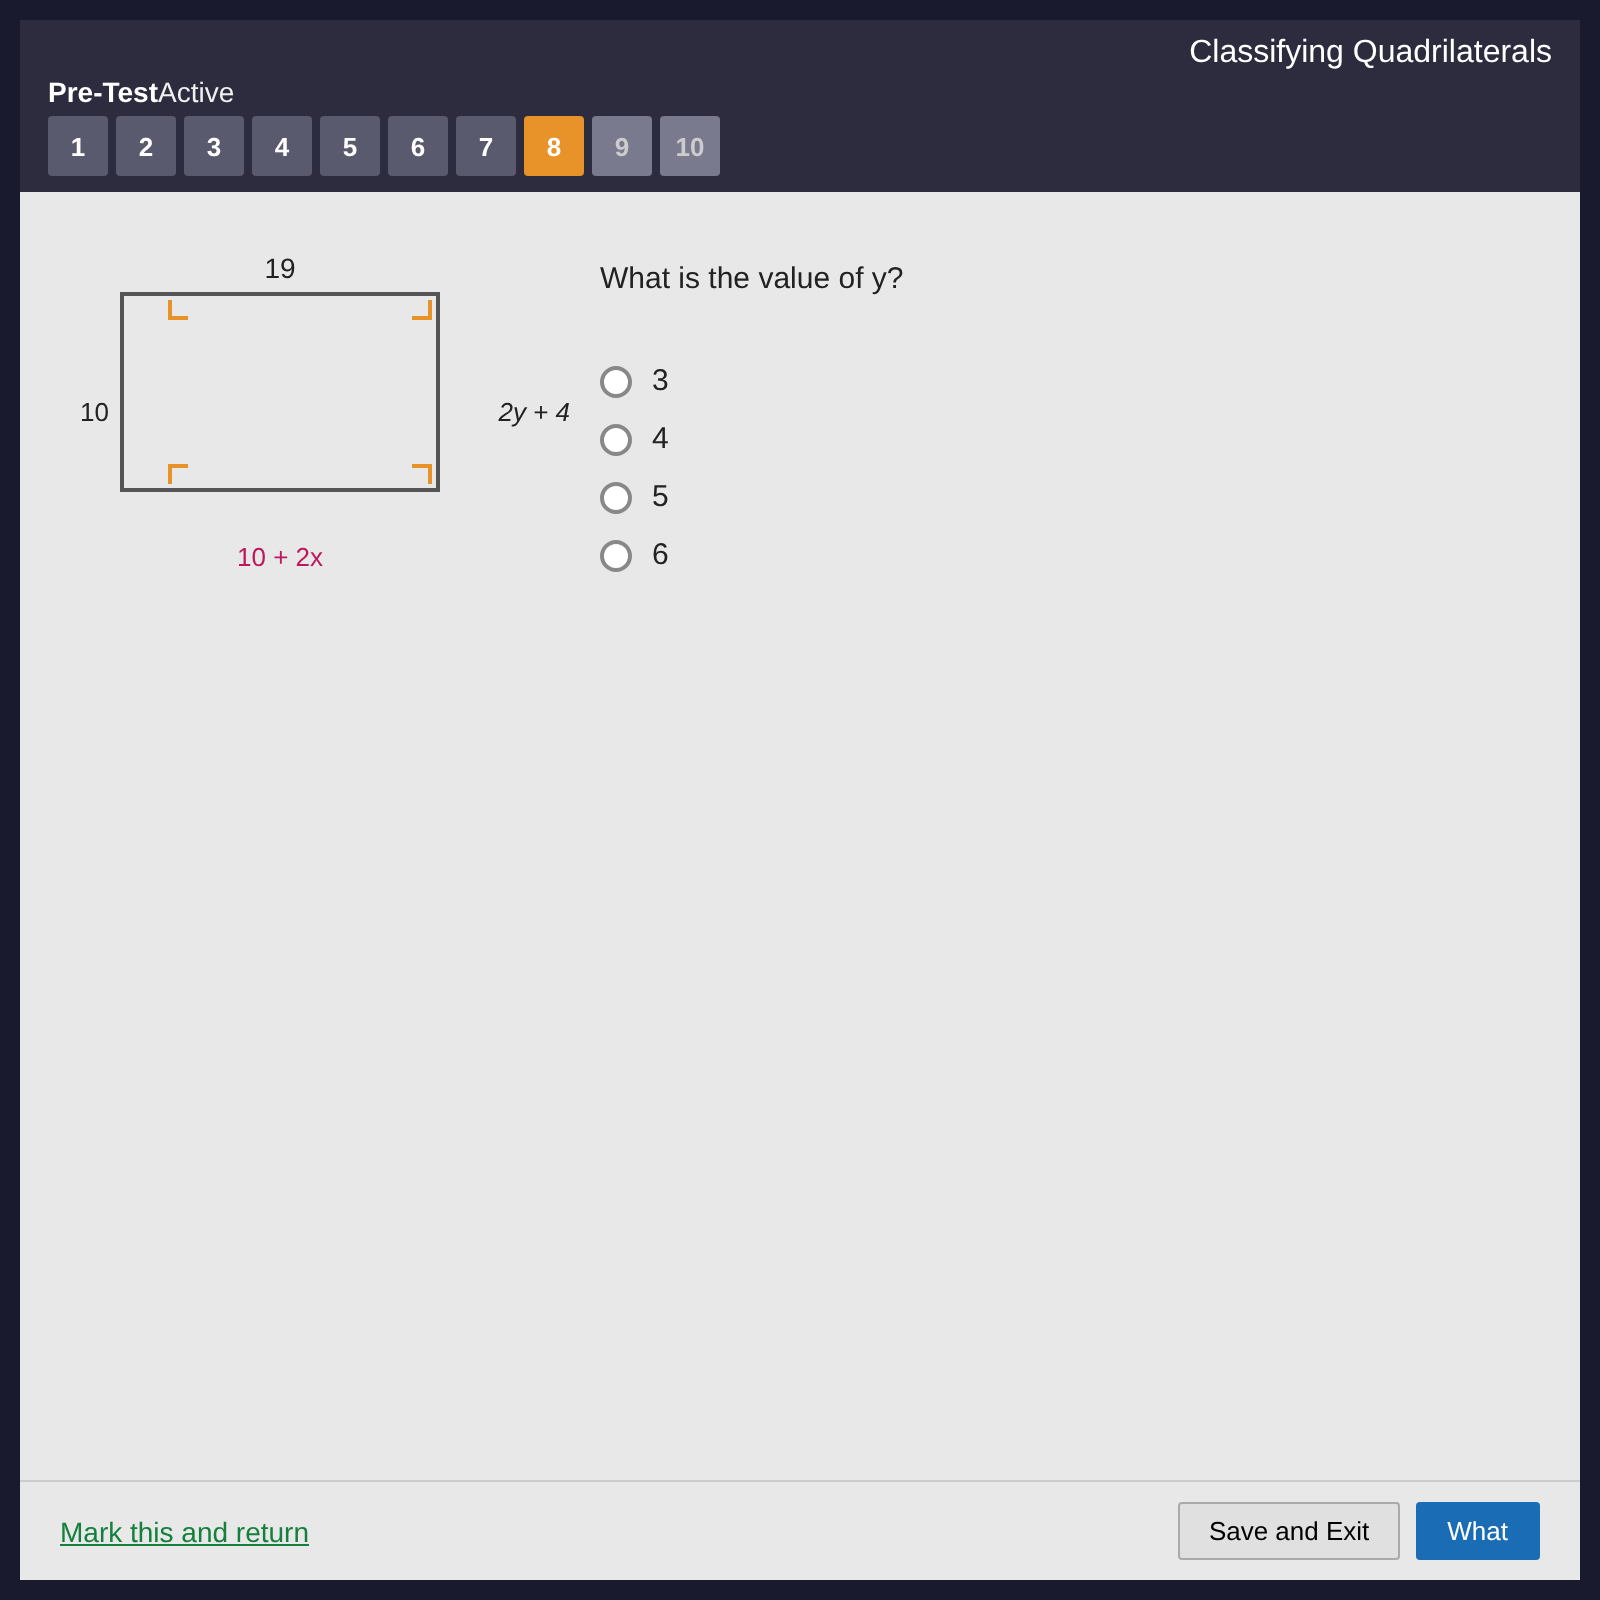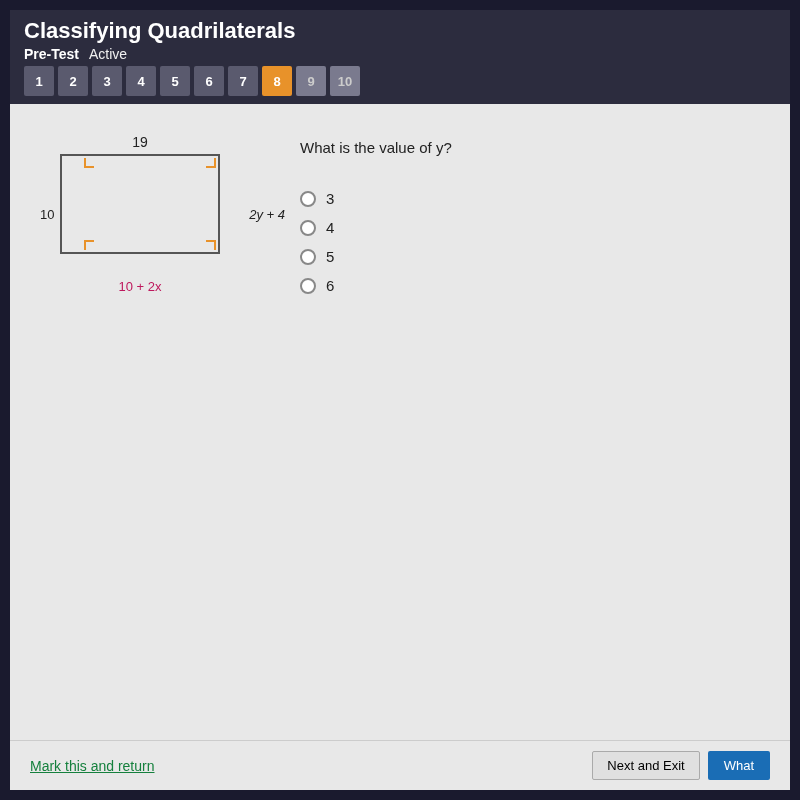--- a/index.html
+++ b/index.html
@@ -18,28 +18,28 @@
       border-radius: 4px;
       display: flex;
       flex-direction: column;
     }
     .header {
       background: #2c2c3e;
       color: white;
       padding: 8px 14px 4px 14px;
     }
     .header-title {
-      font-size: 22px;
-      font-weight: bold;
-      color: white;
+      font-size: 16px;
+      font-weight: normal;
+      color: white;
+      text-align: right;
     }
     .header-subtitle {
       display: flex;
       align-items: center;
-      gap: 10px;
       margin-top: 2px;
     }
     .pre-test-label {
       color: white;
       font-size: 14px;
       font-weight: bold;
     }
     .active-badge {
       color: #f0f0f0;
       font-size: 14px;
@@ -307,18 +307,18 @@
           </div>
         </div>
       </div>
 
     </div>
   </div>
 
   <div class="footer">
     <span class="mark-return-link">Mark this and return</span>
     <div class="footer-right">
-      <button class="save-exit-btn">Next and Exit</button>
+      <button class="save-exit-btn">Save and Exit</button>
       <button class="next-btn">What</button>
     </div>
   </div>
 
 </div>
 
 </body></html>

